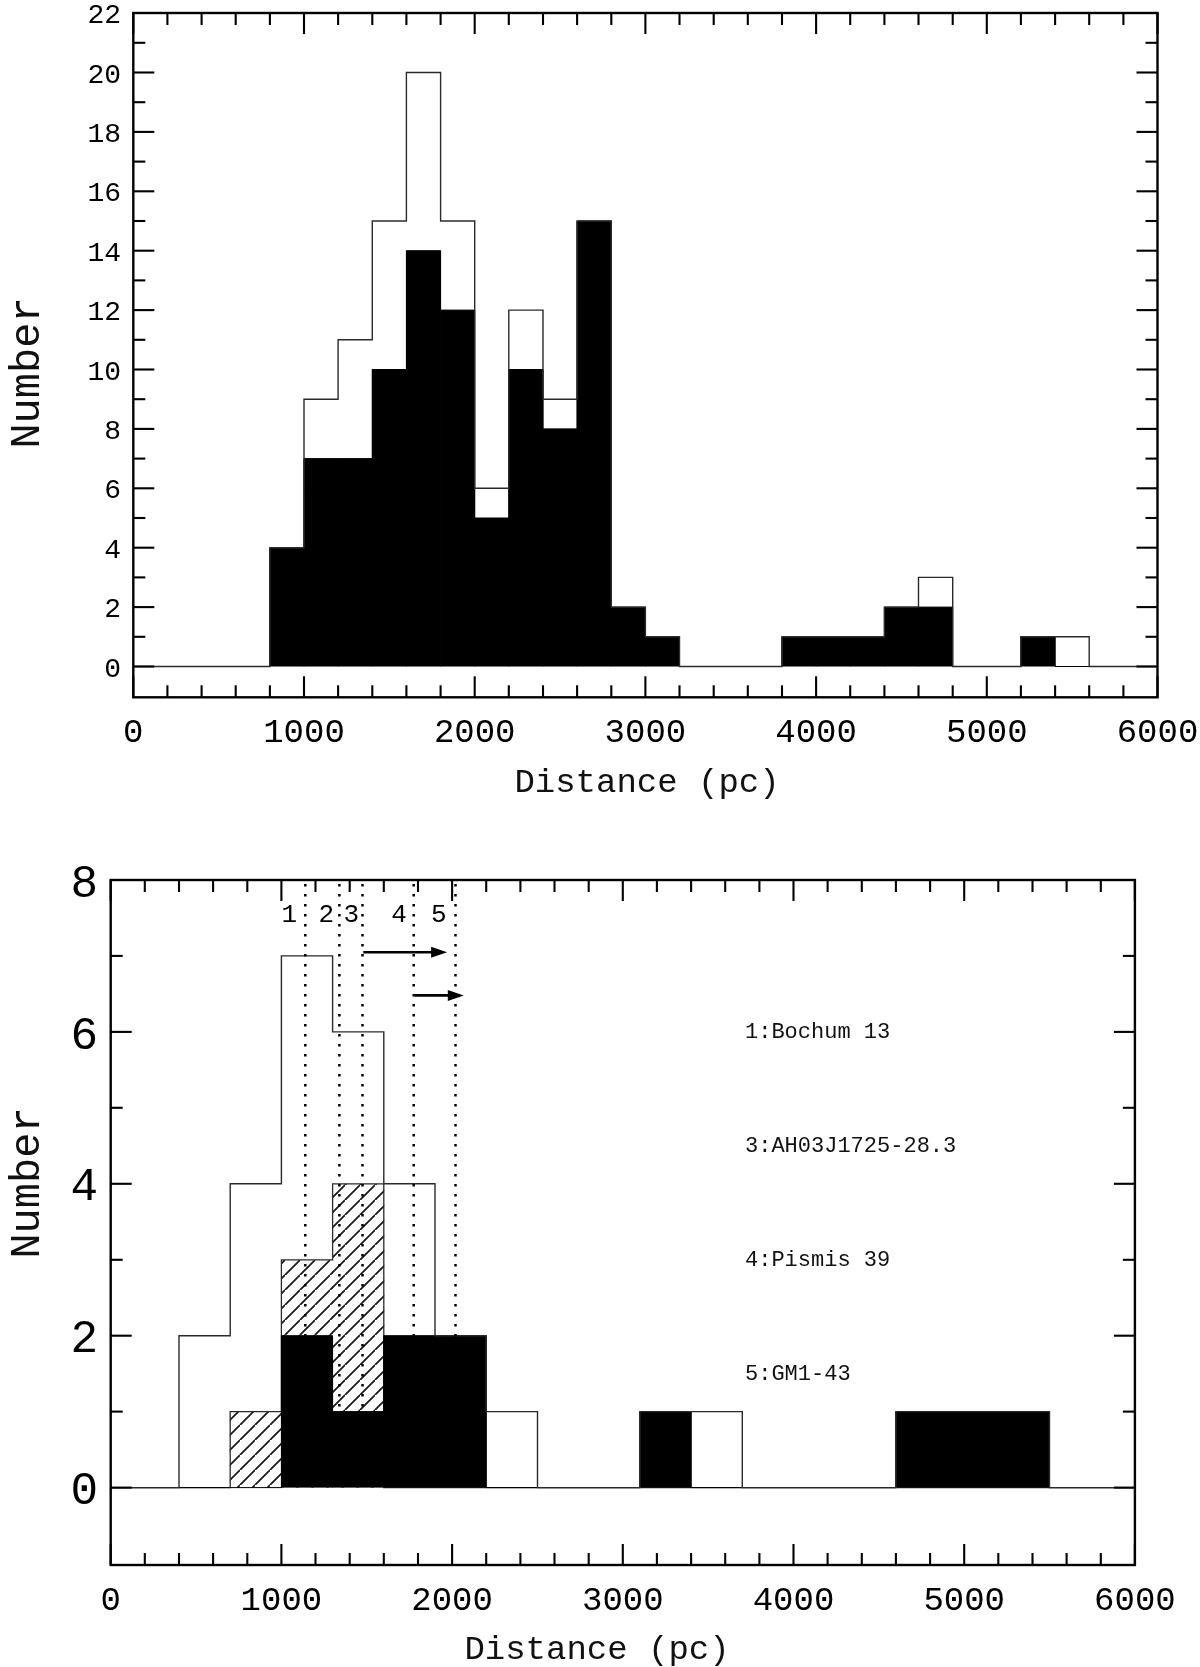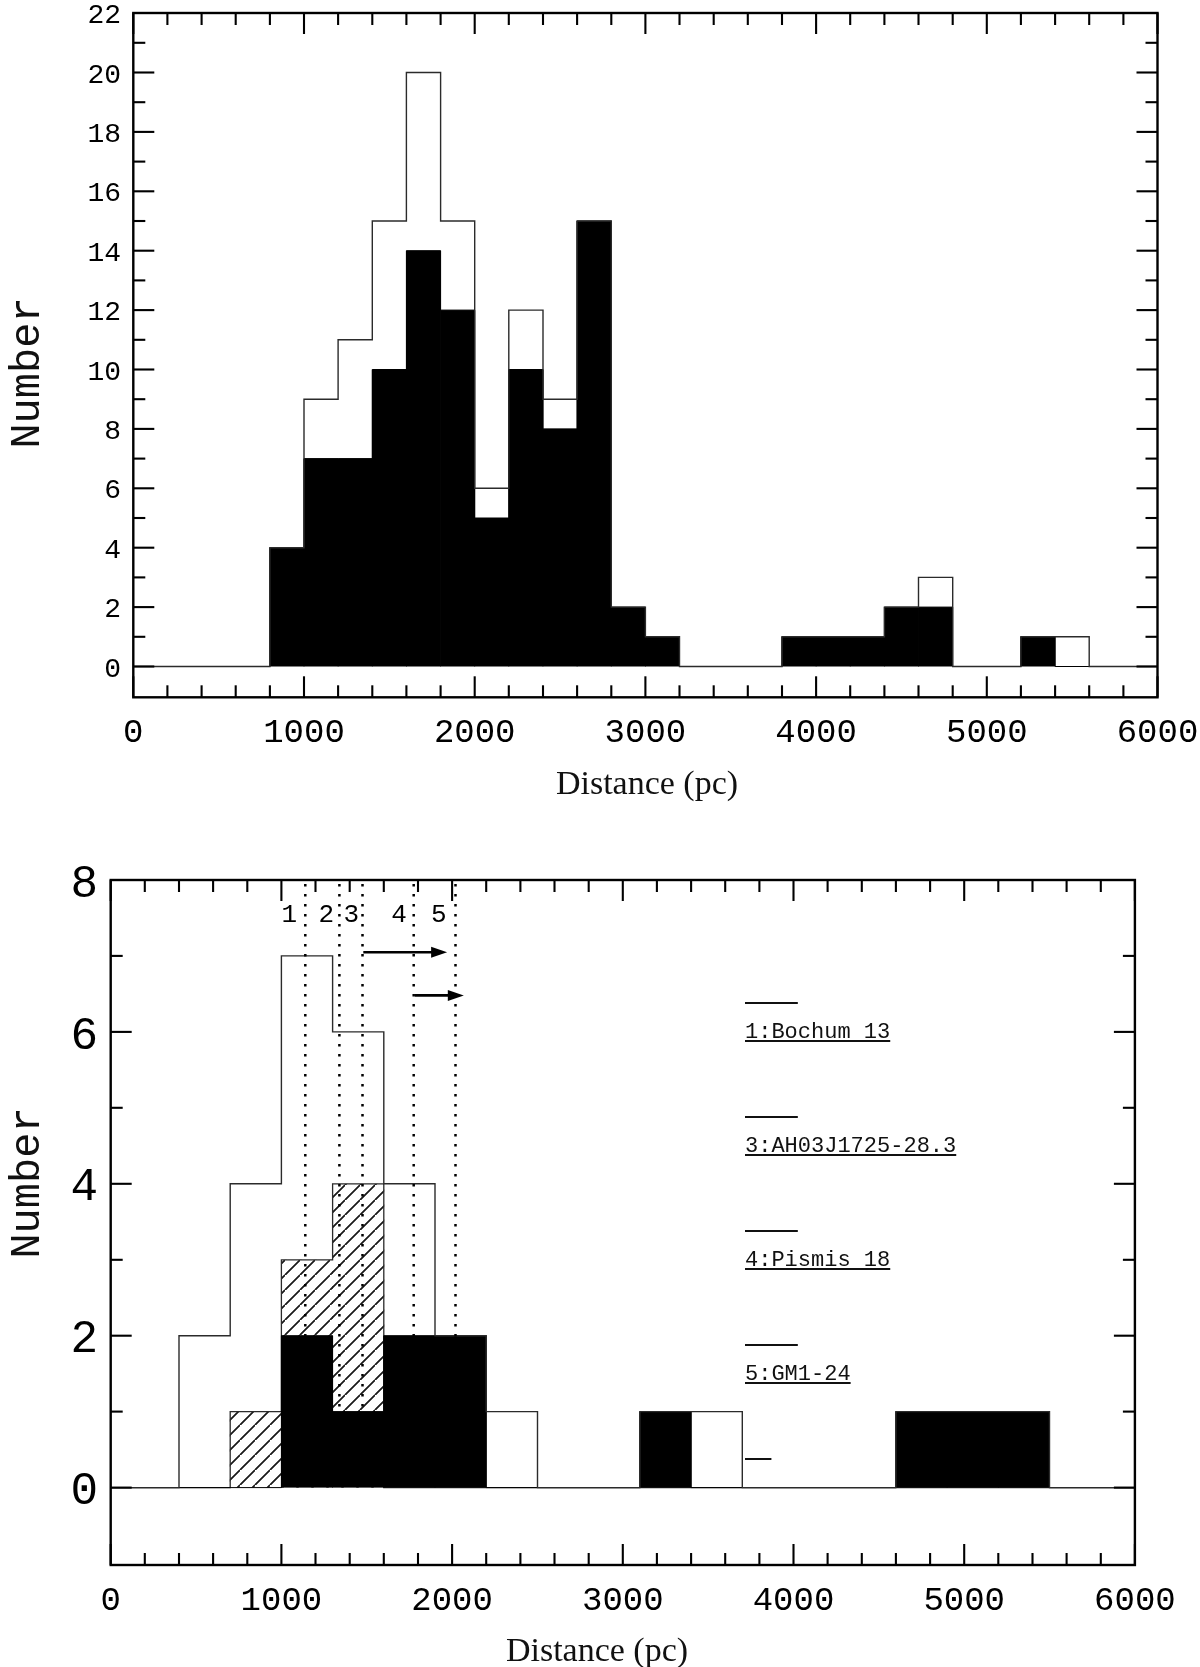--- a/index.html
+++ b/index.html
@@ -12,37 +12,35 @@
     overflow:hidden;
   }
   .figure svg{position:absolute;left:0;top:0;}
   .axis-title{
     position:absolute;
     text-align:center;
     font-size:34px;
     letter-spacing:0px;
     color:#111;
     white-space:nowrap;
-    font-family:Liberation Serif, serif;
   }
   .ylab{
     position:absolute;
     font-size:42px;
     color:#111;
     white-space:nowrap;
     transform:translate(-50%,-50%) rotate(-90deg);
   }
   .legend{
     position:absolute;
     left:745px;top:938px;
     font-size:22px;
     line-height:38px;
     color:#111;
     white-space:pre;
-    text-decoration:underline;
   }
   .legend div{height:38px;}
 </style>
 </head>
 <body>
 
 <div class="figure">
 
   <svg id="fig-svg" width="1200" height="1667" viewBox="0 0 1200 1667">
     <defs>
@@ -354,17 +352,17 @@
 
   <div class="ylab" style="left:28px;top:373px;">Number</div>
 
   <div class="axis-title" style="left:397px;top:1631px;width:400px;">Distance (pc)</div>
 
   <div class="ylab" style="left:28px;top:1183px;">Number</div>
 
   <div class="legend">
     <div>1:Bochum 13</div>
     <div>3:AH03J1725-28.3</div>
-    <div>4:Pismis 18</div>
-    <div>5:GM1-24</div>
+    <div>4:Pismis 39</div>
+    <div>5:GM1-43</div>
   </div>
 
 </div>
 
 </body></html>

